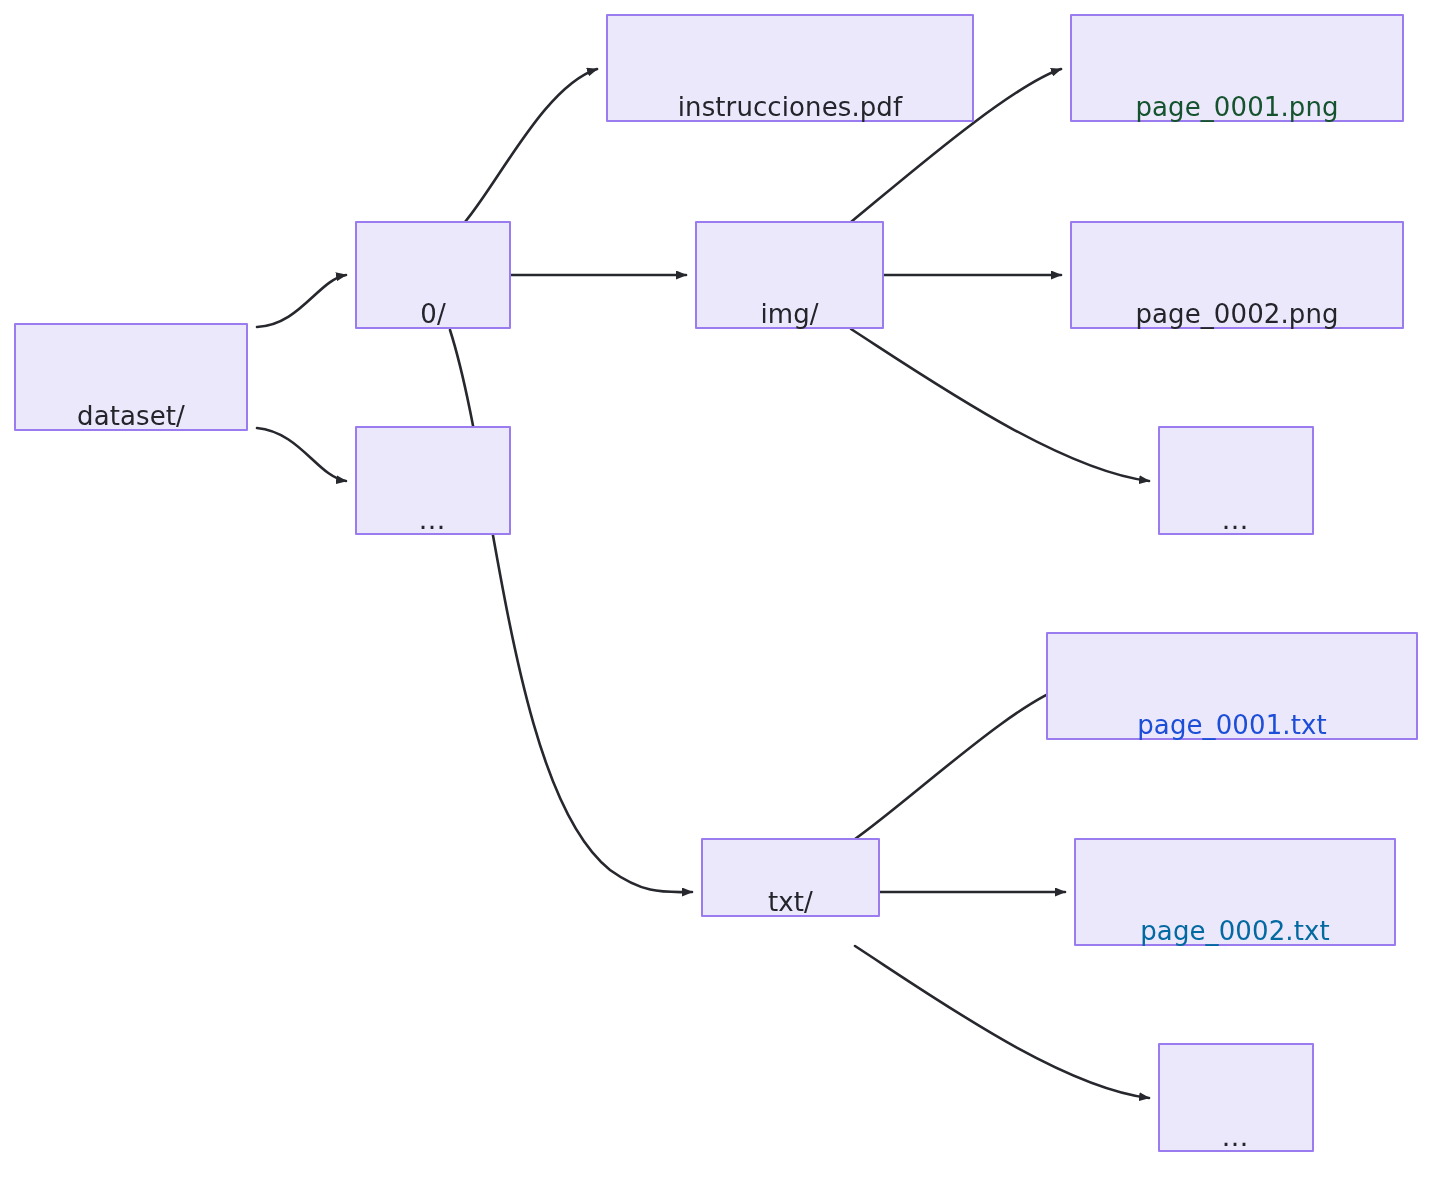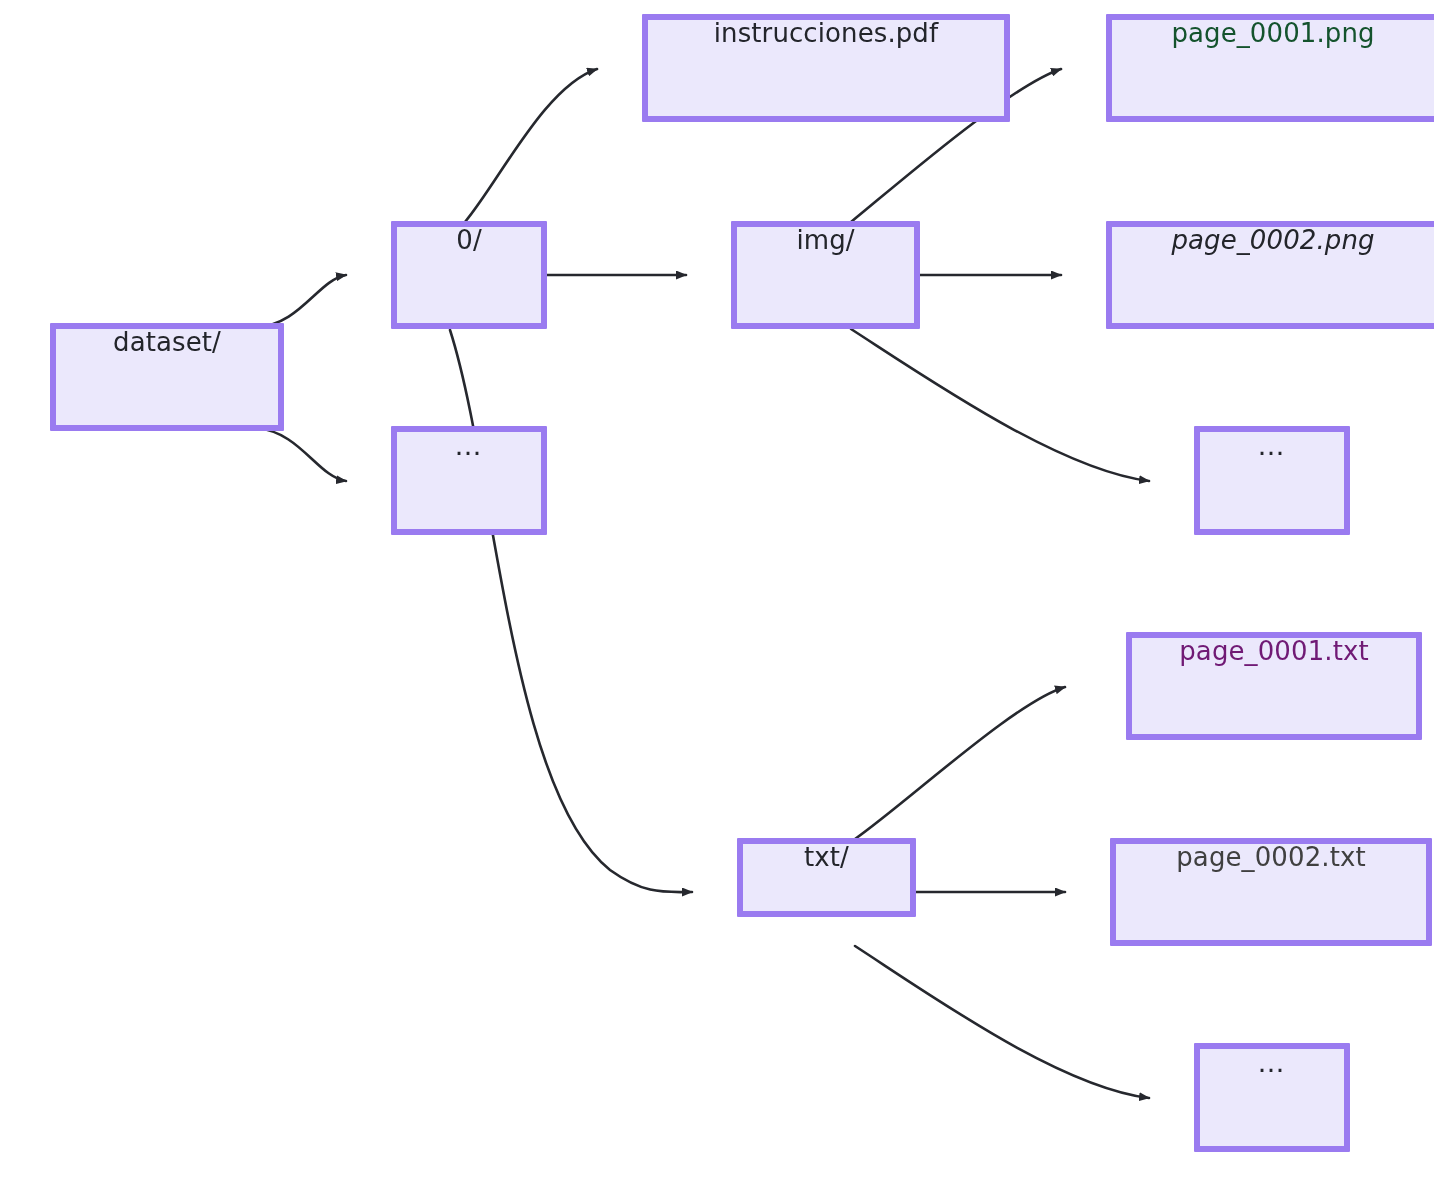--- a/index.html
+++ b/index.html
@@ -24,31 +24,30 @@
     position: absolute;
     left: 0;
     top: 0;
     width: 1434px;
     height: 1180px;
   }
   .node {
     position: absolute;
     box-sizing: border-box;
     display: flex;
-    align-items: flex-start;
+    align-items: flex-end;
     justify-content: center;
     background: #ebe8fc;
-    border: 6px solid #0ea5e9;
+    border: 2px solid #0ea5e9;
     border-radius: 1px;
     color: #23252b;
     font-size: 26px;
     line-height: 1;
     letter-spacing: 0.1px;
     z-index: 2;
-    margin-left: 36px;
   }
   .node .node-label {
     display: block;
     white-space: nowrap;
   }
   .node.ellipsis .node-label {
     font-size: 27px;
     letter-spacing: 2px;
   }
 </style>
@@ -90,33 +89,33 @@
       </div>
       <div class="node" style="left: 606px; top: 14px; width: 368px; height: 108px; background: rgb(235, 232, 252); border-color: rgb(154, 123, 240); color: rgb(35, 37, 43);">
         <span class="node-label">instrucciones.pdf</span>
       </div>
       <div class="node" style="left: 695px; top: 221px; width: 189px; height: 108px; background: rgb(235, 232, 252); border-color: rgb(154, 123, 240); color: rgb(35, 37, 43);">
         <span class="node-label">img/</span>
       </div>
       <div class="node" style="left: 1070px; top: 14px; width: 334px; height: 108px; background: rgb(235, 232, 252); border-color: rgb(154, 123, 240); color: #14532d;">
         <span class="node-label">page_0001.png</span>
       </div>
-      <div class="node" style="left: 1070px; top: 221px; width: 334px; height: 108px; background: rgb(235, 232, 252); border-color: rgb(154, 123, 240); color: rgb(35, 37, 43); font-style: italic;">
+      <div class="node" style="left: 1070px; top: 221px; width: 334px; height: 108px; background: rgb(235, 232, 252); border-color: rgb(154, 123, 240); color: rgb(35, 37, 43);">
         <span class="node-label">page_0002.png</span>
       </div>
       <div class="node ellipsis" style="left: 1158px; top: 426px; width: 156px; height: 109px; background: rgb(235, 232, 252); border-color: rgb(154, 123, 240); color: rgb(35, 37, 43);">
         <span class="node-label">…</span>
       </div>
       <div class="node" style="left: 701px; top: 838px; width: 179px; height: 79px; background: rgb(235, 232, 252); border-color: rgb(154, 123, 240); color: rgb(35, 37, 43);">
         <span class="node-label">txt/</span>
       </div>
-      <div class="node" style="left: 1090px; top: 632px; width: 296px; height: 108px; background: rgb(235, 232, 252); border-color: rgb(154, 123, 240); color: #701a75;">
+      <div class="node" style="left: 1046px; top: 632px; width: 372px; height: 108px; background: rgb(235, 232, 252); border-color: rgb(154, 123, 240); color: #1d4ed8;">
         <span class="node-label">page_0001.txt</span>
       </div>
-      <div class="node" style="left: 1074px; top: 838px; width: 322px; height: 108px; background: rgb(235, 232, 252); border-color: rgb(154, 123, 240); color: #404040;">
+      <div class="node" style="left: 1074px; top: 838px; width: 322px; height: 108px; background: rgb(235, 232, 252); border-color: rgb(154, 123, 240); color: #0369a1;">
         <span class="node-label">page_0002.txt</span>
       </div>
       <div class="node ellipsis" style="left: 1158px; top: 1043px; width: 156px; height: 109px; background: rgb(235, 232, 252); border-color: rgb(154, 123, 240); color: rgb(35, 37, 43);">
         <span class="node-label">…</span>
       </div>
     </div>
 
 </div>
 
 </body></html>

